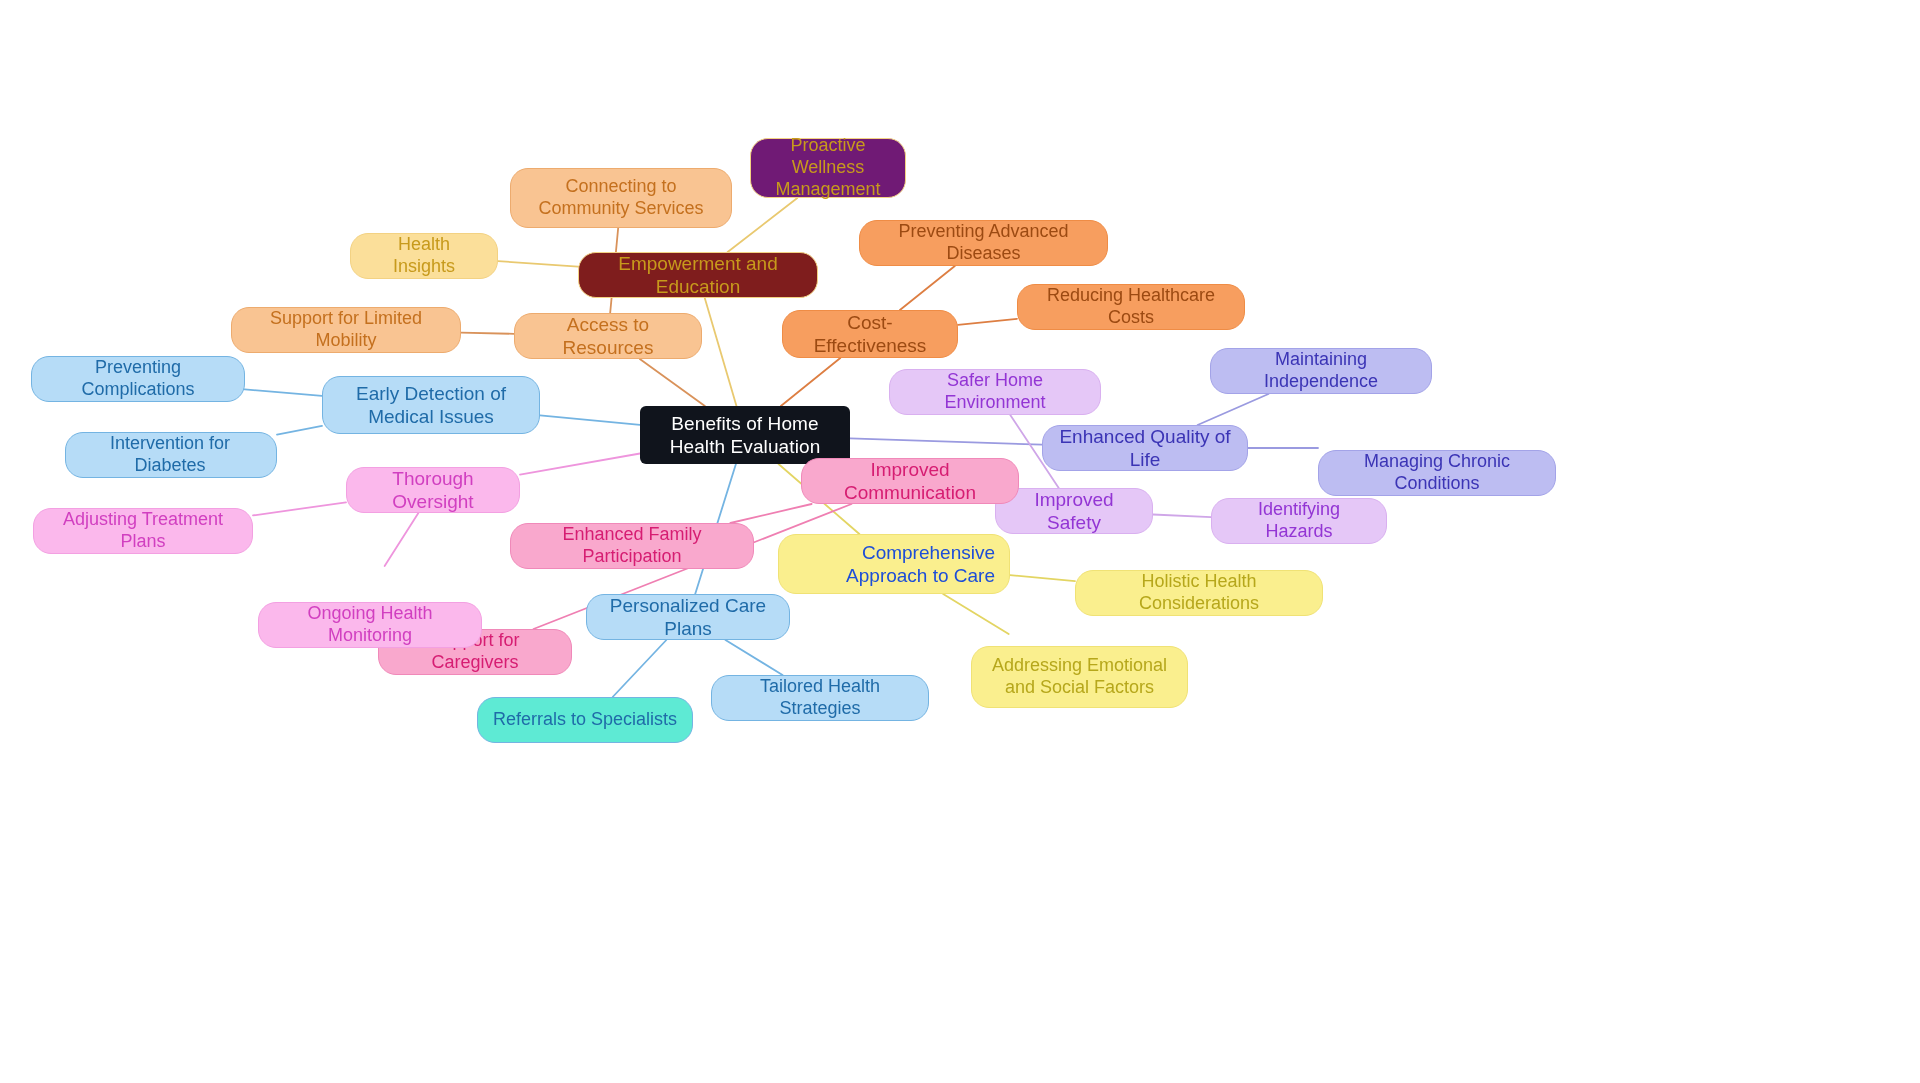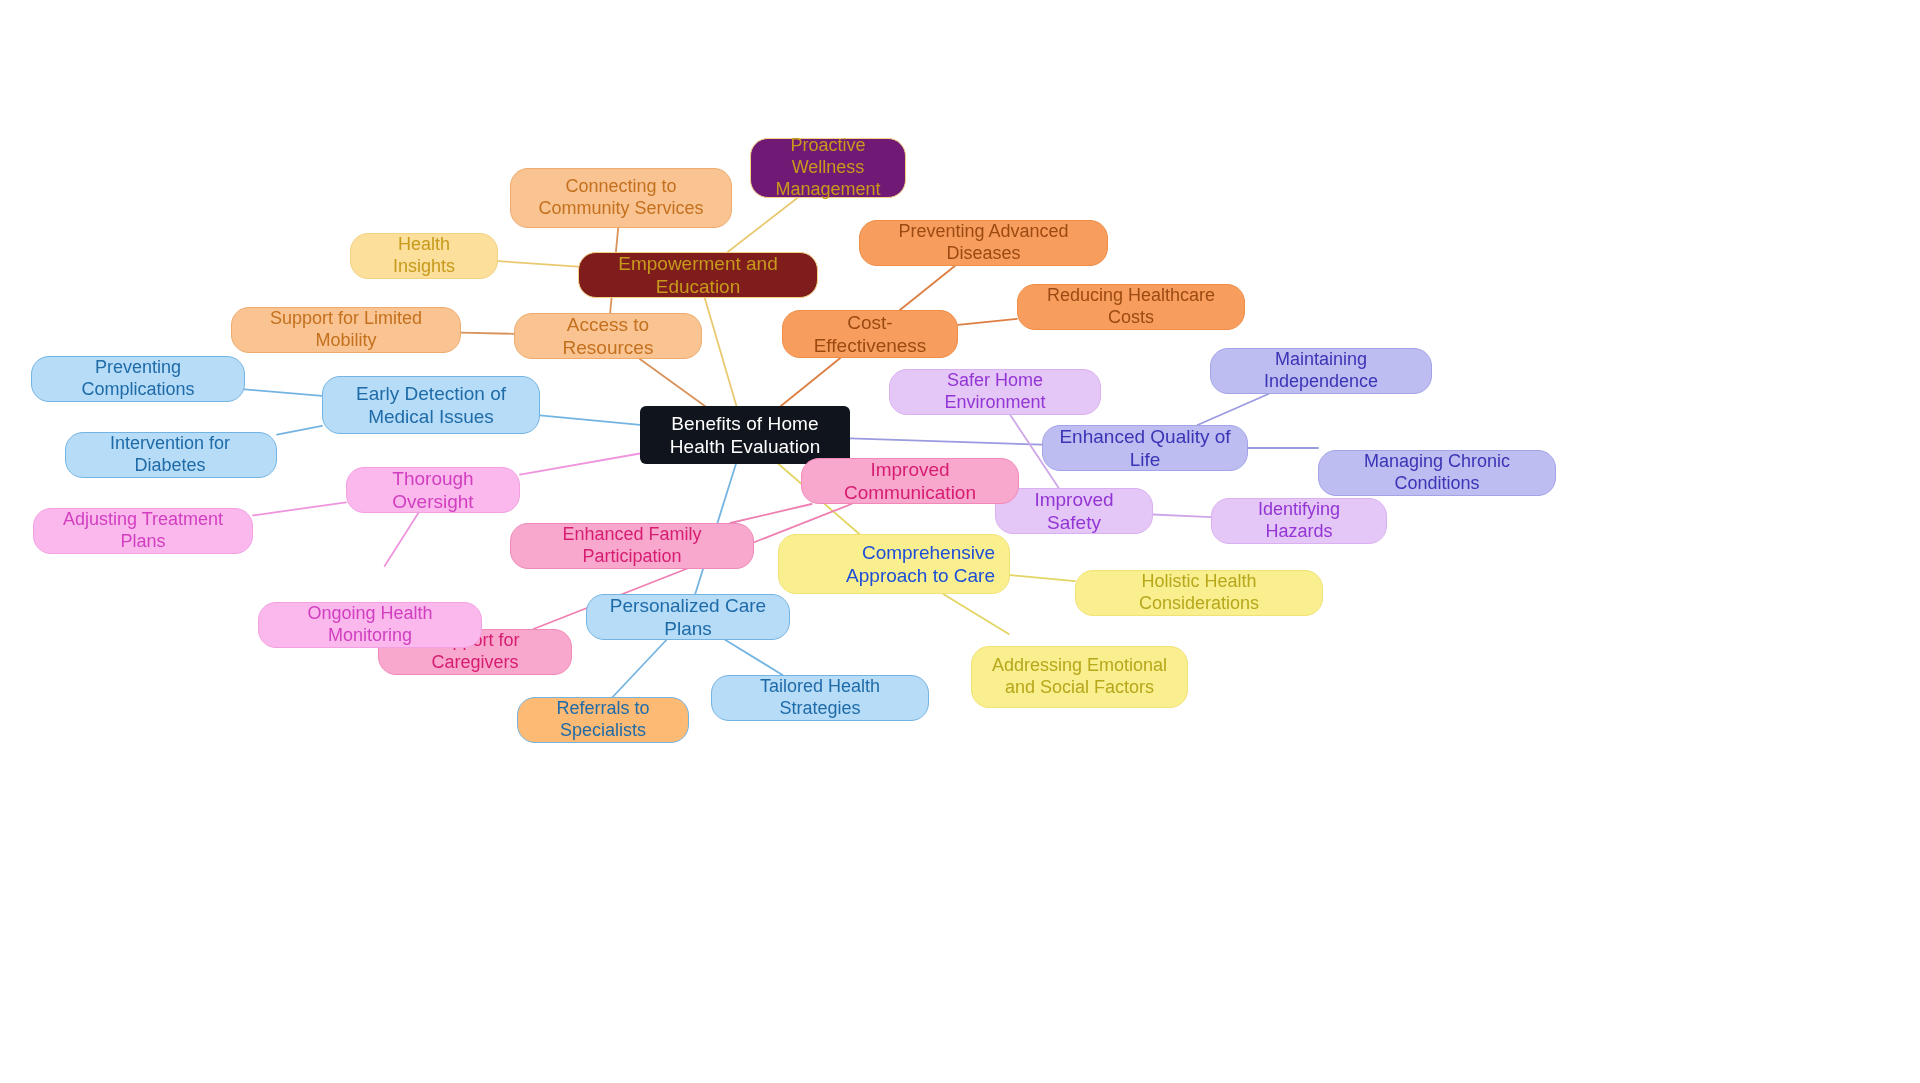--- a/index.html
+++ b/index.html
@@ -105,19 +105,19 @@
       <div class="node lvl1" style="left: 995px; top: 488px; width: 158px; height: 46px; background: rgb(229, 199, 247); border-color: rgb(217, 176, 240); color: rgb(147, 53, 212);"><span>Improved Safety</span></div>
       <div class="node lvl2" style="left: 889px; top: 369px; width: 212px; height: 46px; background: rgb(229, 199, 247); border-color: rgb(217, 176, 240); color: rgb(147, 53, 212);"><span>Safer Home Environment</span></div>
       <div class="node lvl2" style="left: 1211px; top: 498px; width: 176px; height: 46px; background: rgb(229, 199, 247); border-color: rgb(217, 176, 240); color: rgb(147, 53, 212);"><span>Identifying Hazards</span></div>
       <div class="node lvl1" style="left: 778px; top: 534px; width: 232px; height: 60px; background: rgb(250, 239, 142); border-color: rgb(240, 226, 117); color: #1d4ed8; text-align: right;"><span>Comprehensive Approach to Care</span></div>
       <div class="node lvl2" style="left: 1075px; top: 570px; width: 248px; height: 46px; background: rgb(250, 239, 142); border-color: rgb(240, 226, 117); color: rgb(182, 167, 27);"><span>Holistic Health Considerations</span></div>
       <div class="node lvl2" style="left: 951px; top: 646px; width: 217px; height: 62px; background: rgb(250, 239, 142); border-color: rgb(240, 226, 117); color: rgb(182, 167, 27); margin-left: 20px;"><span>Addressing Emotional and Social Factors</span></div>
       <div class="node lvl1" style="left: 801px; top: 458px; width: 218px; height: 46px; background: rgb(249, 168, 205); border-color: rgb(240, 137, 185); color: rgb(214, 29, 114);"><span>Improved Communication</span></div>
       <div class="node lvl2" style="left: 510px; top: 523px; width: 244px; height: 46px; background: rgb(249, 168, 205); border-color: rgb(240, 137, 185); color: rgb(214, 29, 114);"><span>Enhanced Family Participation</span></div>
       <div class="node lvl2" style="left: 378px; top: 629px; width: 194px; height: 46px; background: rgb(249, 168, 205); border-color: rgb(240, 137, 185); color: rgb(214, 29, 114);"><span>Support for Caregivers</span></div>
       <div class="node lvl1" style="left: 586px; top: 594px; width: 204px; height: 46px; background: rgb(182, 220, 247); border-color: rgb(116, 180, 226); color: rgb(31, 107, 168);"><span>Personalized Care Plans</span></div>
-      <div class="node lvl2" style="left: 517px; top: 697px; width: 172px; height: 46px; background: #fdba74; border-color: rgb(116, 180, 226); color: rgb(31, 107, 168);"><span>Referrals to Specialists</span></div>
+      <div class="node lvl2" style="left: 477px; top: 697px; width: 216px; height: 46px; background: #5eead4; border-color: rgb(116, 180, 226); color: rgb(31, 107, 168);"><span>Referrals to Specialists</span></div>
       <div class="node lvl2" style="left: 711px; top: 675px; width: 218px; height: 46px; background: rgb(182, 220, 247); border-color: rgb(116, 180, 226); color: rgb(31, 107, 168);"><span>Tailored Health Strategies</span></div>
       <div class="node lvl1" style="left: 346px; top: 467px; width: 174px; height: 46px; background: rgb(251, 184, 236); border-color: rgb(243, 160, 226); color: rgb(209, 63, 192);"><span>Thorough Oversight</span></div>
       <div class="node lvl2" style="left: 33px; top: 508px; width: 220px; height: 46px; background: rgb(251, 184, 236); border-color: rgb(243, 160, 226); color: rgb(209, 63, 192);"><span>Adjusting Treatment Plans</span></div>
       <div class="node lvl2" style="left: 258px; top: 566px; width: 224px; height: 46px; background: rgb(251, 184, 236); border-color: rgb(243, 160, 226); color: rgb(209, 63, 192); margin-top: 36px;"><span>Ongoing Health Monitoring</span></div>
     </div>
 </div>
 
 </body></html>

